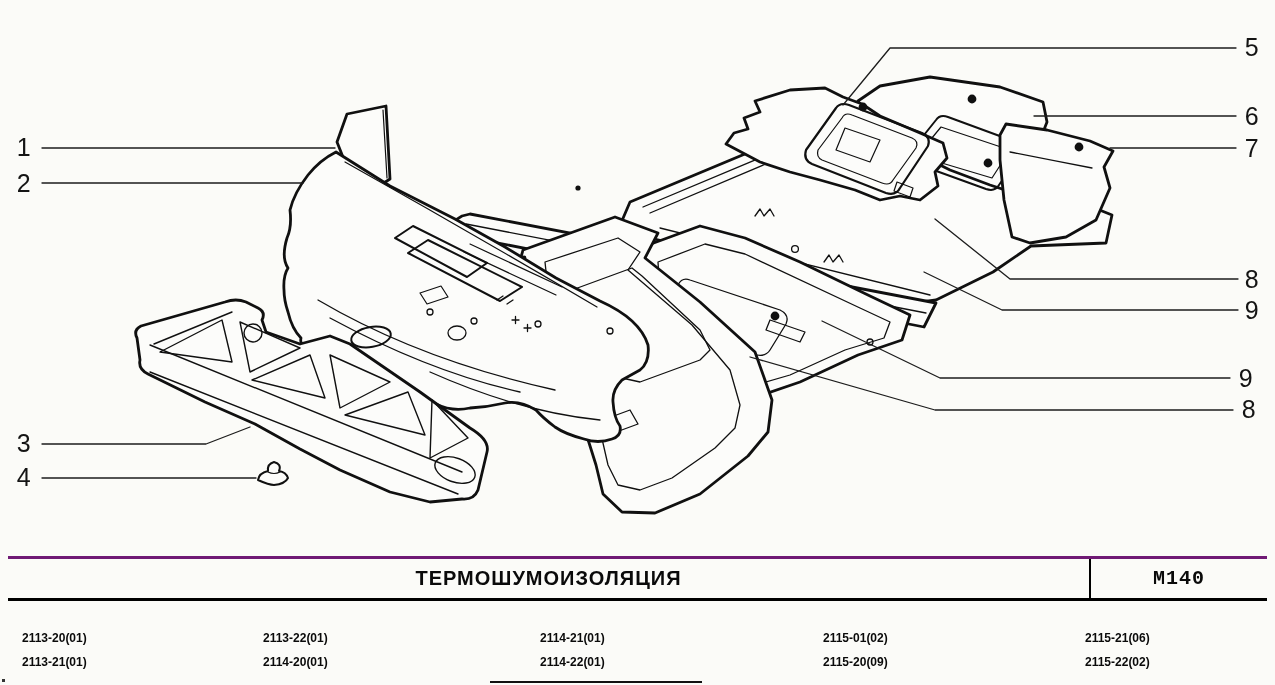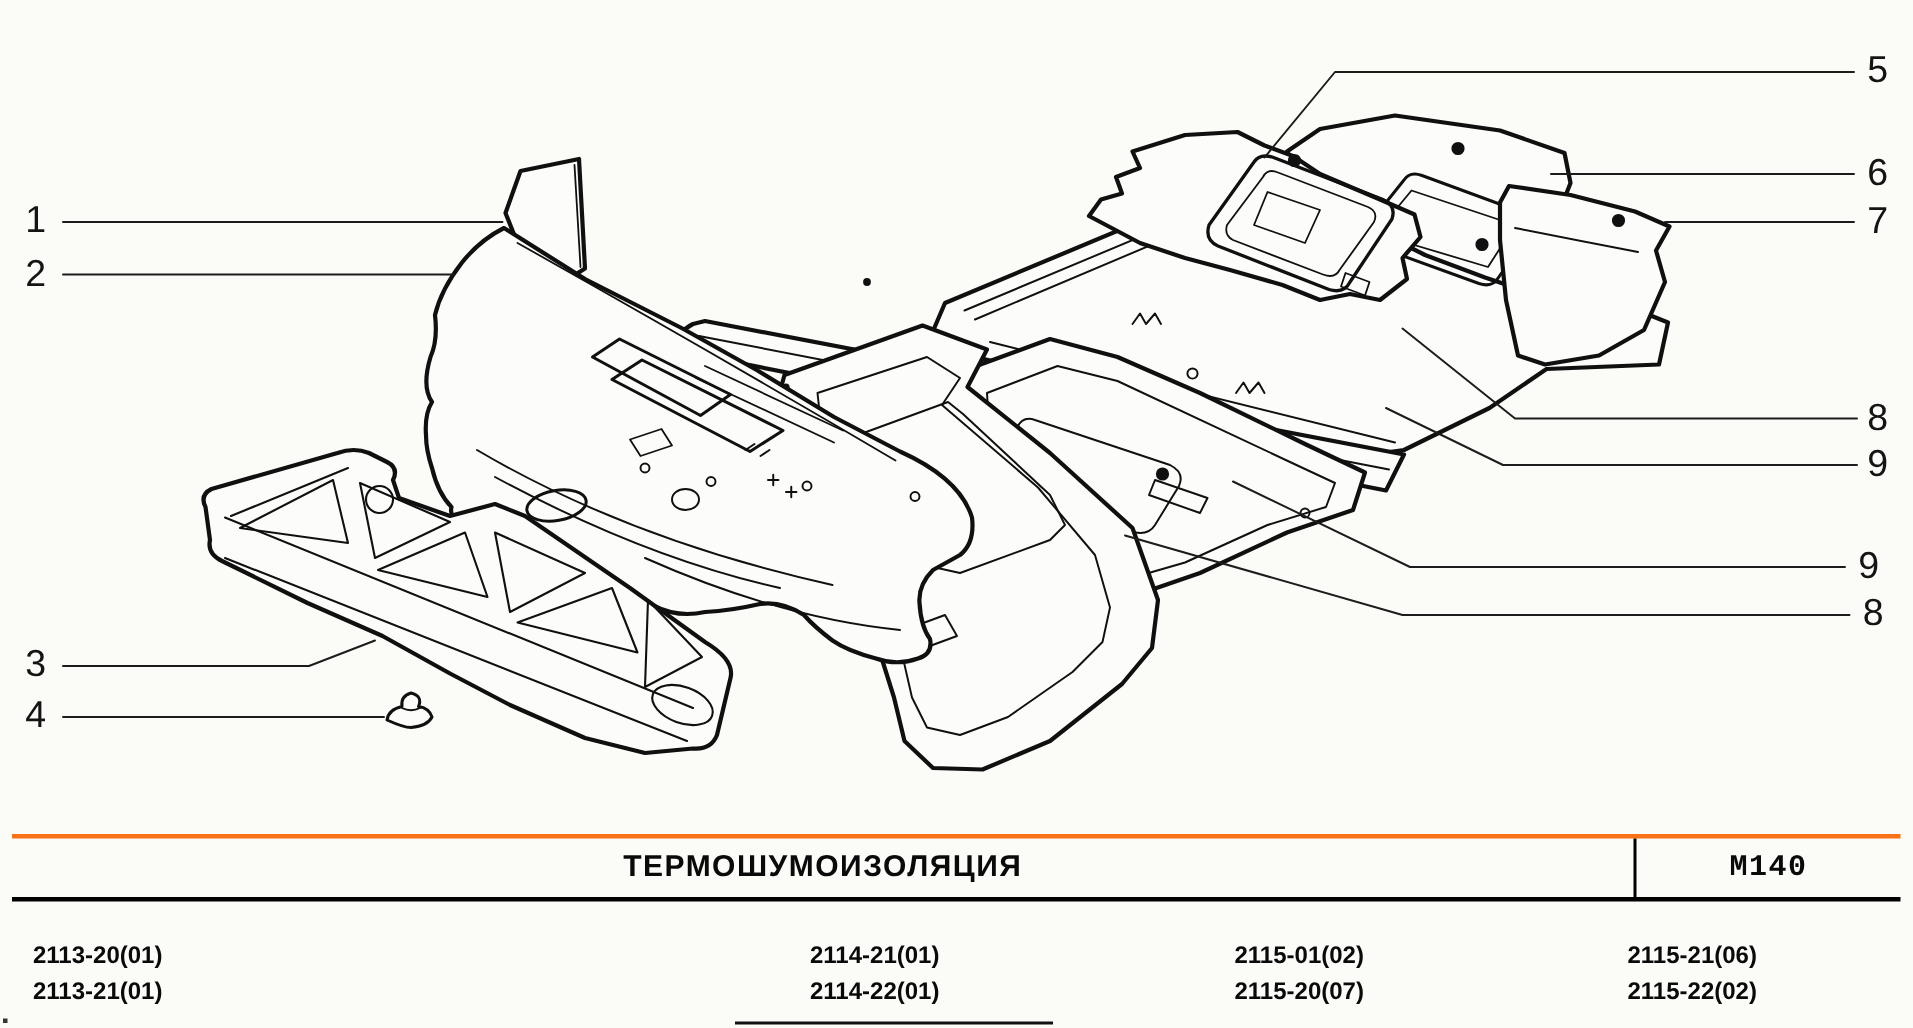--- a/index.html
+++ b/index.html
@@ -18,21 +18,21 @@
     font-size:25px;
     line-height:1;
     color:#141414;
     transform:translate(-50%,-50%);
     letter-spacing:0.5px;
     white-space:nowrap;
   }
   
   .title-block{
     position:absolute;left:8px;top:556px;width:1259px;height:45px;
-    border-top:3px solid #f97316;
+    border-top:3px solid #701a75;
     border-bottom:3px solid #000;
     display:flex;
     box-sizing:border-box;
   }
   .title-cell{
     flex:1;
     display:flex;align-items:center;justify-content:center;
     font-weight:bold;font-size:20px;letter-spacing:1px;
   }
   .code-cell{
@@ -40,21 +40,21 @@
     border-left:2px solid #000;
     display:flex;align-items:center;justify-content:center;
     font-weight:bold;font-size:20px;letter-spacing:1px;
     box-sizing:border-box;
     font-family:Liberation Mono, monospace;
   }
   
   .codes{position:absolute;top:626px;left:0;width:1275px;height:52px;}
   .code-col{
     position:absolute;top:0;
-    font-weight:bold;font-size:16px;line-height:24px;
+    font-weight:bold;font-size:12px;line-height:24px;
     white-space:nowrap;
   }
   .bottom-fragment{
     position:absolute;left:490px;top:681px;width:212px;height:2px;background:#111;
   }
   .corner-dot{position:absolute;left:2px;top:679px;width:3px;height:3px;background:#333;}
 </style>
 </head>
 <body>
 
@@ -200,27 +200,31 @@
   <div class="title-block">
     <div class="title-cell">ТЕРМОШУМОИЗОЛЯЦИЯ</div>
     <div class="code-cell">M140</div>
   </div>
 
   <div class="codes">
     <div class="code-col" style="left:22px">
       <div>2113-20(01)</div>
       <div>2113-21(01)</div>
     </div>
+    <div class="code-col" style="left:263px">
+      <div>2113-22(01)</div>
+      <div>2114-20(01)</div>
+    </div>
     <div class="code-col" style="left:540px">
       <div>2114-21(01)</div>
       <div>2114-22(01)</div>
     </div>
     <div class="code-col" style="left:823px">
       <div>2115-01(02)</div>
-      <div>2115-20(07)</div>
+      <div>2115-20(09)</div>
     </div>
     <div class="code-col" style="left:1085px">
       <div>2115-21(06)</div>
       <div>2115-22(02)</div>
     </div>
   </div>
 
   <div class="bottom-fragment"></div>
   <div class="corner-dot"></div>
 </div>

